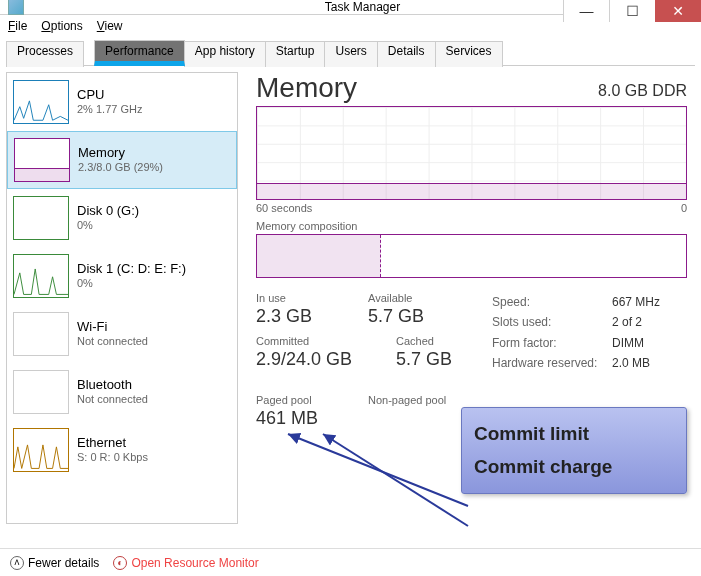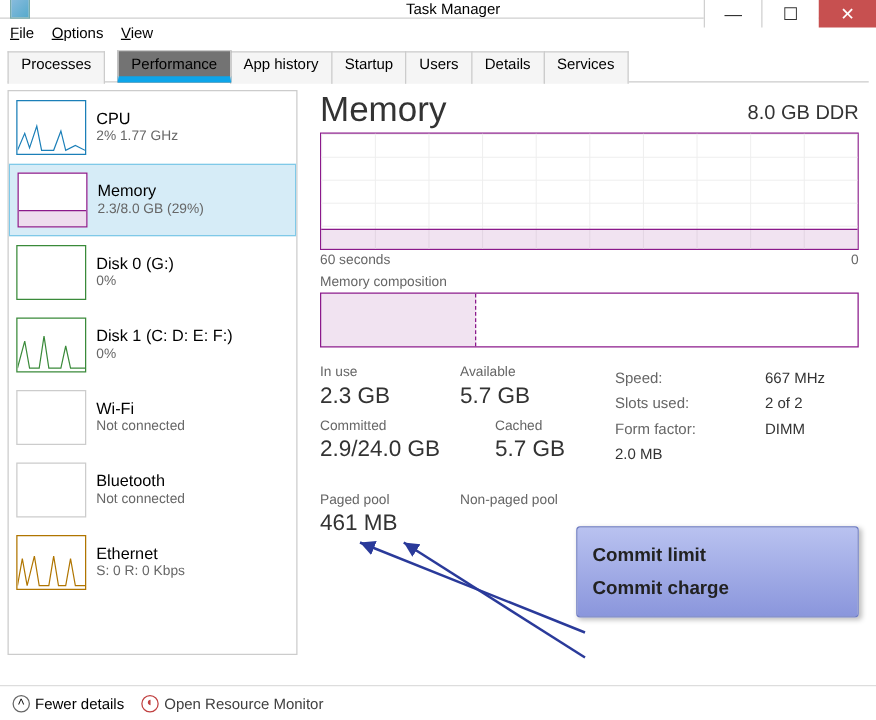--- a/index.html
+++ b/index.html
@@ -68,26 +68,26 @@
 .stat-label { font-size:11px; color:#666;}
 .stat-value { font-size:18px; color:#333; font-weight:400; white-space:nowrap;}
 .stats-right { font-size:12px; color:#555; line-height:1.7; margin-left:12px;}
 .stats-right .row { display:flex; }
 .stats-right .k { width:120px; color:#666;}
 .stats-right .v { color:#333;}
 
 
 .footer { position:absolute; bottom:0; left:0; right:0; height:28px; border-top:1px solid #ddd; display:flex; align-items:center; padding:0 10px; font-size:12px; gap:14px; background:#fff;}
 .footer .circ { width:14px; height:14px; border:1px solid #666; border-radius:50%; display:inline-flex; align-items:center; justify-content:center; font-size:10px; margin-right:4px;}
-.footer a { color:#404040; cursor:pointer;}
+.footer a { color:#ef4444; cursor:pointer;}
 .footer .fd { display:flex; align-items:center; cursor:pointer;}
 
 
 .callout { position:absolute; right:14px; bottom:36px; width:226px; background:linear-gradient(#b9c2f0,#8a96dc); border:1px solid #6a78c0; border-radius:3px; padding:10px 12px; box-shadow:2px 2px 4px rgba(0,0,0,0.25);}
-.callout div { font-size:15px; font-weight:600; color:#222; line-height:1.7;}
+.callout div { font-size:19px; font-weight:600; color:#222; line-height:1.7;}
 .arrow-svg { position:absolute; pointer-events:none; }
 </style>
 </head>
 <body>
 
 <div class="titlebar">
   <div class="icon"></div>
   <div class="title">Task Manager</div>
   <div class="win-btns">
     <div class="win-btn min">—</div>
@@ -241,20 +241,21 @@
           </div>
         <div class="row">
             <span class="k">Slots used:</span>
             <span class="v">2 of 2</span>
           </div>
         <div class="row">
             <span class="k">Form factor:</span>
             <span class="v">DIMM</span>
           </div>
         <div class="row">
+            <span class="k">Hardware reserved:</span>
             <span class="v">2.0 MB</span>
           </div>
       </div>
     </div>
 
     
     <div class="callout">
       <div>Commit limit</div>
       <div>Commit charge</div>
     </div>

